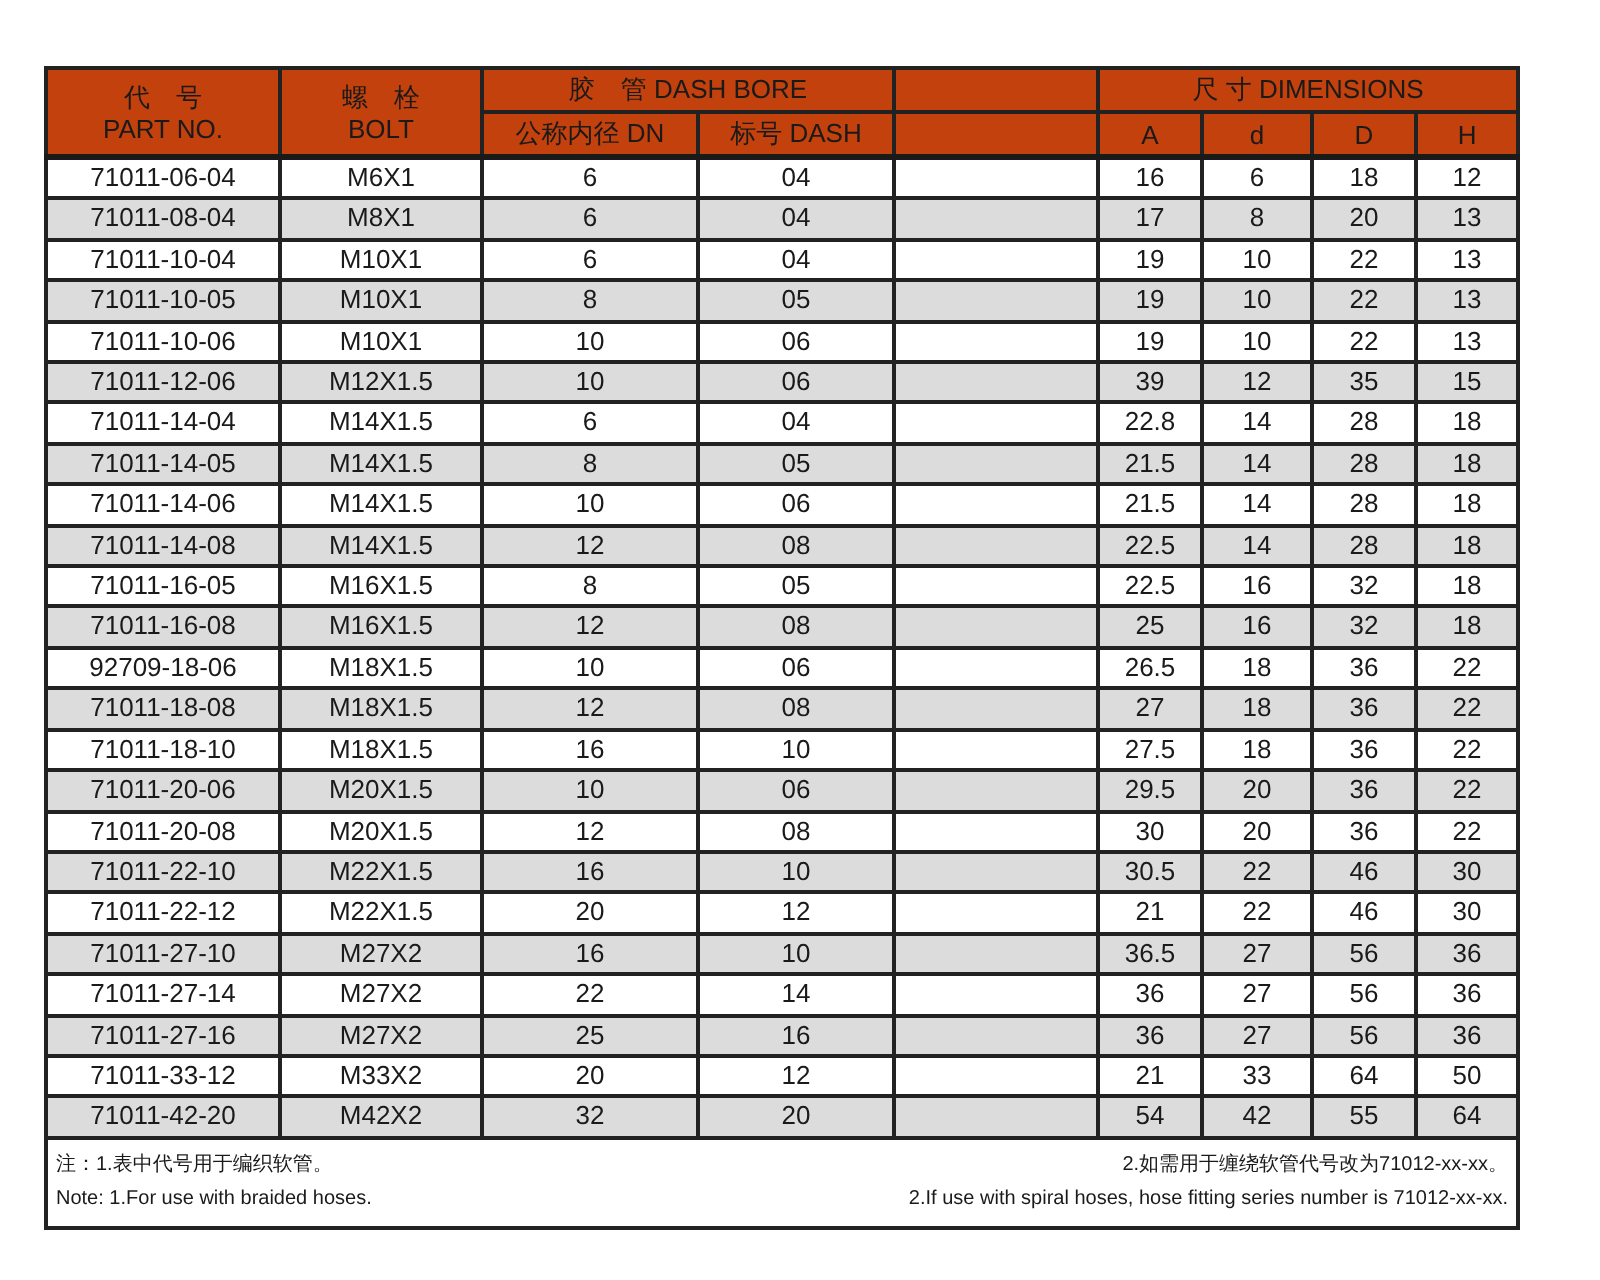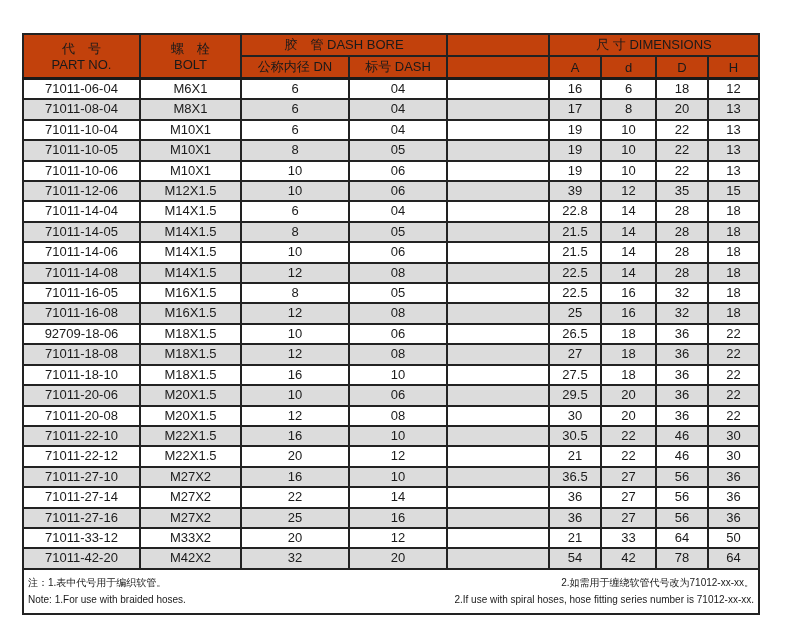--- a/index.html
+++ b/index.html
@@ -341,21 +341,21 @@
           <td>50</td>
         </tr>
         <tr>
           <td>71011-42-20</td>
           <td>M42X2</td>
           <td>32</td>
           <td>20</td>
           <td></td>
           <td>54</td>
           <td>42</td>
-          <td>78</td>
+          <td>55</td>
           <td>64</td>
         </tr>
       </tbody>
     <tfoot>
       <tr>
         <td colspan="9" class="notes">
           <div class="note-line">
             <span class="np1 np1-zh">注：1.表中代号用于编织软管。</span>
             <span>2.如需用于缠绕软管代号改为71012-xx-xx。</span>
           </div>

